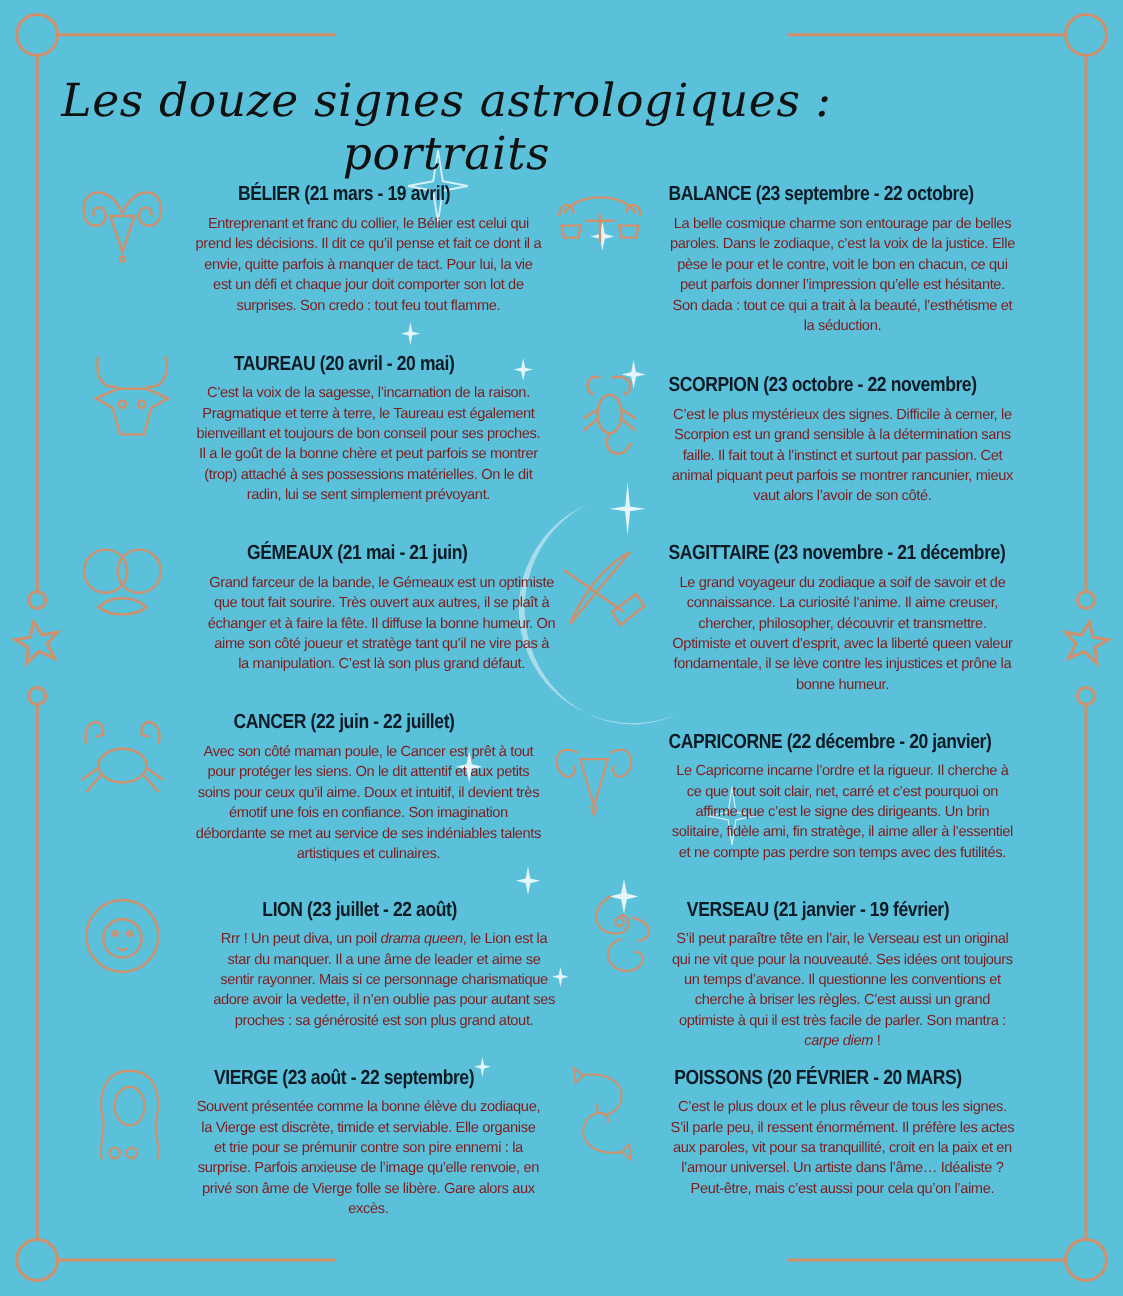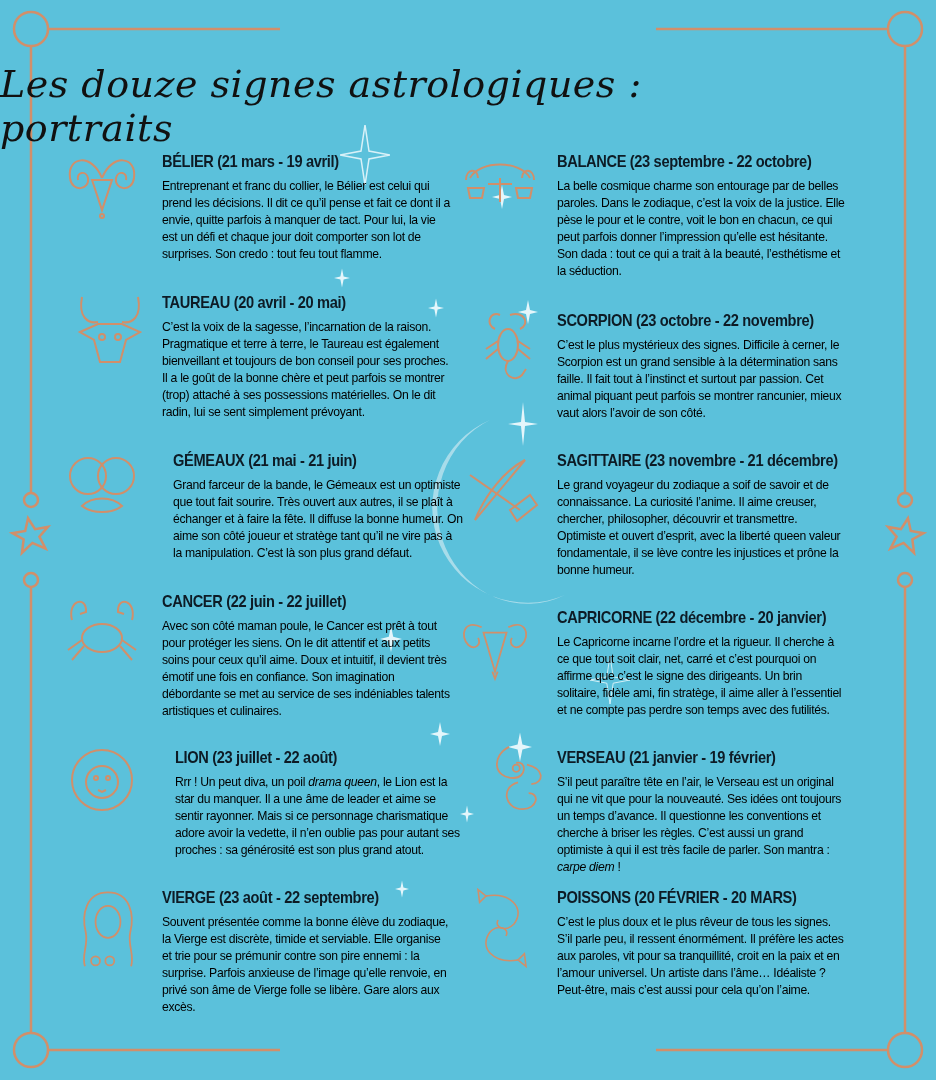--- a/index.html
+++ b/index.html
@@ -4,37 +4,37 @@
 <style>
   html, body { margin:0; padding:0; }
   body {
     width:936px; height:1080px; position:relative; overflow:hidden;
     background:#5bc1db;
     font-family:"Liberation Sans Narrow","Liberation Sans", sans-serif;
     color:#0f1f2a;
   }
   .frame { position:absolute; left:0; top:0; width:936px; height:1080px; }
   .title {
-    position:absolute; left:0; top:62px; width:744px; text-align:left;
+    position:absolute; left:0; top:62px; width:744px; text-align:center;
     font-family:"DejaVu Serif", serif; font-style:italic;
     font-size:38px; color:#111; letter-spacing:0.5px;
   }
   .moon { position:absolute; left:390px; top:415px; width:210px; height:190px; }
   .star { position:absolute; }
-  .entry { position:absolute; width:290px; }
+  .entry { position:absolute; width:290px;text-align:center; }
   .entry h2 {
     margin:0 0 6px 0; font-size:17px; font-weight:700;
     font-family:"Liberation Sans", sans-serif; letter-spacing:-0.4px;
     transform:scaleX(0.86); transform-origin:left center; white-space:nowrap;
     color:#0d1b25;
   }
   .entry p {
     margin:0; font-size:12.2px; line-height:17px;
     font-family:"Liberation Sans", sans-serif; letter-spacing:-0.3px;
-    color:#000000;
+    color:#7f1d1d;
   }
   .sign { position:absolute; width:80px; height:80px; }
   .sign svg { width:100%; height:100%; }
 </style>
 </head>
 <body>
 
 <svg class="frame" viewBox="0 0 936 1080">
   <g fill="none" stroke="#d18f6a" stroke-width="2.5">
 

